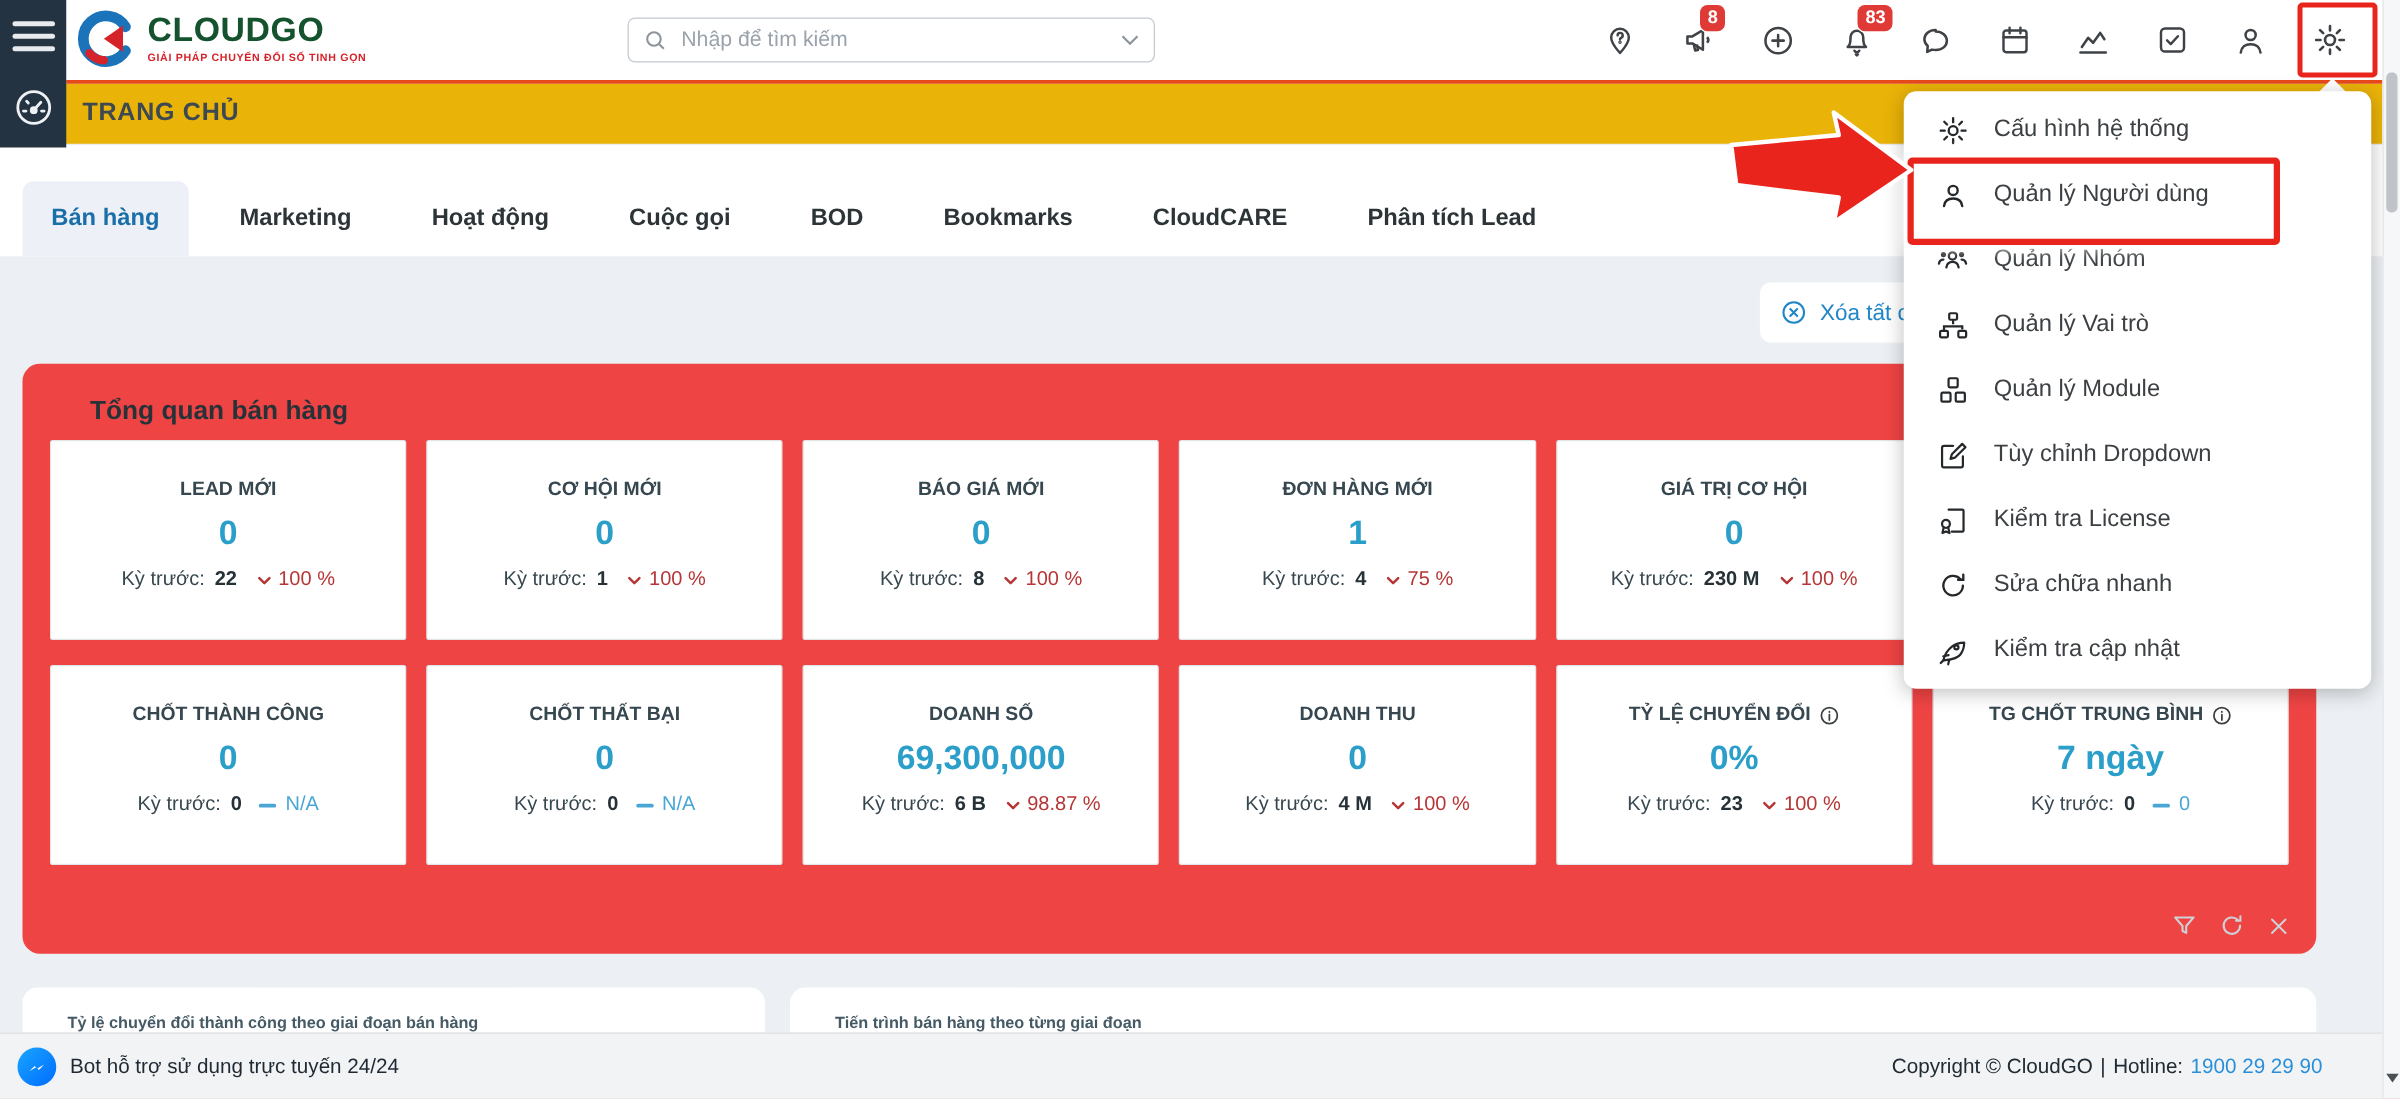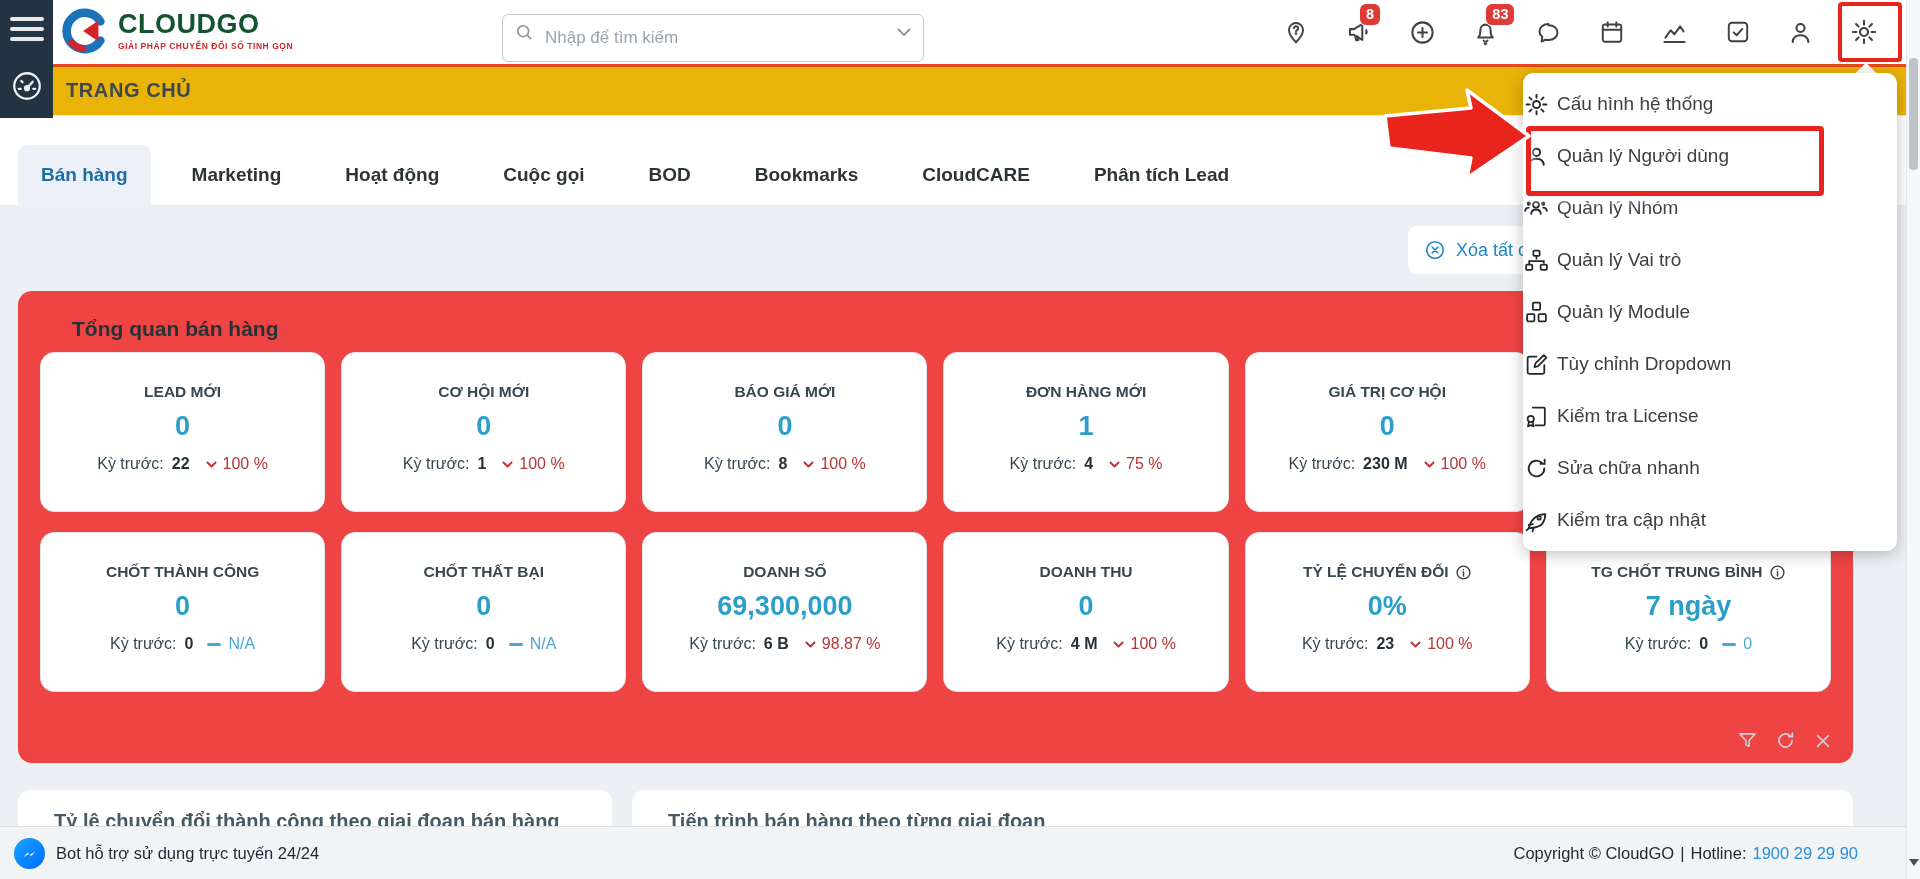--- a/index.html
+++ b/index.html
@@ -14,21 +14,21 @@
   .topbar{position:absolute;left:0;top:0;width:1920px;height:64px;background:#fff;z-index:20;}
   .orange-line{position:absolute;left:53px;top:64px;width:1853px;height:3px;background:#e8491b;z-index:21;}
   .corner{position:absolute;left:0;top:0;width:53px;height:118px;background:#243342;z-index:30;display:flex;flex-direction:column;align-items:center;}
   .hamburger{width:53px;height:58px;display:flex;flex-direction:column;justify-content:center;align-items:center;gap:6px;cursor:pointer;}
   .hamburger i{display:block;width:34px;height:4px;background:#e8eaed;border-radius:2px;}
   .gauge-tile{width:53px;height:56px;display:flex;align-items:center;justify-content:center;}
   .brand{position:absolute;left:62px;top:8px;display:flex;align-items:center;gap:10px;z-index:22;cursor:pointer;}
   .brand-name{font-size:27px;font-weight:bold;color:#14532d;letter-spacing:.5px;line-height:1;}
   .brand-tag{font-size:8.5px;font-weight:bold;color:#d6232a;letter-spacing:.55px;margin-top:3px;}
   
-  .search{position:absolute;left:502px;top:14px;width:422px;height:48px;z-index:22;}
+  .search{position:absolute;left:502px;top:14px;width:422px;height:36px;z-index:22;}
   .search input{
     width:100%;height:100%;box-sizing:border-box;border:1px solid #c3c9cf;border-radius:6px;
     padding:0 42px 0 42px;font-size:17px;color:#333;background:#fff;outline:none;
     font-family:"Liberation Sans","DejaVu Sans",sans-serif;
   }
   .search input::placeholder{color:#9aa3ab;}
   .search .mag{position:absolute;left:12px;top:8px;}
   .search .chev{position:absolute;right:12px;top:12px;}
   
   .top-icons{position:absolute;left:1282px;top:0;width:596px;height:64px;display:flex;justify-content:space-between;align-items:center;z-index:22;}
@@ -43,48 +43,48 @@
   .tab{height:60px;display:flex;align-items:center;padding:0 23px;font-size:19px;font-weight:600;color:#2d3438;cursor:pointer;border-radius:9px 9px 0 0;margin-right:18px;white-space:nowrap;}
   .tab.active{background:#edf1f7;color:#1a6fa8;}
   
   .clear-btn{position:absolute;left:1407px;top:225px;width:158px;height:50px;background:#fff;border:1px solid #eef1f4;border-radius:10px;
     display:flex;align-items:center;gap:10px;padding-left:16px;box-sizing:border-box;color:#2086c8;font-size:18px;cursor:pointer;z-index:6;white-space:nowrap;overflow:hidden;}
   .panel{position:absolute;left:18px;top:291px;width:1835px;height:472px;background:#ef4444;border-radius:14px;z-index:4;box-shadow:0 0 0 1px #eceff2;}
   .panel-title{margin:26px 0 0 54px;font-size:21px;font-weight:bold;color:#263238;}
   .cards-row{display:grid;grid-template-columns:repeat(6,1fr);gap:16px;margin:0 22px;height:160px;}
   .cards-row.r1{margin-top:11px;}
   .cards-row.r2{margin-top:20px;}
-  .stat-card{background:#fff;border:1px solid #e2e5e8;border-radius:14px;display:flex;flex-direction:column;align-items:center;box-sizing:border-box;padding-top:30px;}
+  .stat-card{background:#fff;border:1px solid #e2e5e8;border-radius:2px;display:flex;flex-direction:column;align-items:center;box-sizing:border-box;padding-top:30px;}
   .sc-title{font-size:15.5px;font-weight:bold;color:#37474f;display:flex;align-items:center;gap:6px;white-space:nowrap;}
   .sc-value{margin-top:10px;font-size:27px;font-weight:bold;color:#2b9fc9;}
   .sc-sub{margin-top:13px;font-size:16px;color:#37474f;display:flex;align-items:center;gap:8px;white-space:nowrap;}
   .sc-prev-value{font-weight:bold;color:#263238;}
   .sc-trend{display:flex;align-items:center;gap:4px;margin-left:6px;}
   .sc-trend.down{color:#b63535;}
   .sc-trend.na{color:#4aa6d5;}
   .dash{display:inline-block;width:14px;height:3px;background:#4aa6d5;border-radius:2px;margin-right:3px;}
   .panel-tools{position:absolute;right:20px;bottom:12px;display:flex;gap:17px;align-items:center;color:#cdd2d7;}
   .panel-tools .pticon{cursor:pointer;}
   
   .bcard{position:absolute;top:790px;height:36px;background:#fff;border-radius:12px 12px 0 0;overflow:hidden;z-index:3;box-shadow:0 0 0 1px #edeff2;}
-  .bcard .bt{padding:20px 0 0 36px;font-size:20px;font-weight:bold;color:#455a64;white-space:nowrap;}
+  .bcard .bt{padding:20px 0 0 36px;font-size:13px;font-weight:bold;color:#455a64;white-space:nowrap;}
   .bcard.left{left:18px;width:594px;}
   .bcard.right{left:632px;width:1221px;}
   
   .footer{position:absolute;left:0;top:826px;width:1906px;height:53px;background:#f1f3f5;border-top:1px solid #dcdfe2;z-index:10;display:flex;align-items:center;}
   .fleft{display:flex;align-items:center;gap:11px;padding-left:14px;}
   .msgr{width:31px;height:31px;border-radius:50%;background:linear-gradient(135deg,#19a5ff,#006cff);display:flex;align-items:center;justify-content:center;cursor:pointer;}
   .ftext{font-size:16.5px;color:#1f2933;}
   .fright{position:absolute;right:48px;font-size:16.5px;color:#202b33;display:flex;gap:6px;align-items:center;}
   .hotline{color:#2a8fd8;cursor:pointer;}
   
   .notch{position:absolute;left:1858px;top:66px;width:16px;height:16px;background:#fff;transform:rotate(45deg);z-index:49;}
   .dropdown{position:absolute;left:1523px;top:73px;width:374px;height:478px;background:#fff;border-radius:10px;z-index:50;
     box-shadow:0 3px 16px rgba(0,0,0,.25);padding:5px 0;box-sizing:border-box;}
-  .mitem{height:52px;display:flex;align-items:center;gap:8px;font-size:19px;color:#3c4043;cursor:pointer;}
+  .mitem{height:52px;display:flex;align-items:center;gap:20px;padding-left:26px;font-size:19px;color:#3c4043;cursor:pointer;}
   .micon{width:26px;display:flex;justify-content:center;}
   
   .anno-box-menu{position:absolute;left:1526px;top:126px;width:288px;height:60px;border:5px solid #e8241d;border-radius:4px;z-index:60;
     box-shadow:0 0 0 3px rgba(255,255,255,.95),0 0 10px 4px rgba(255,255,255,.75),inset 0 0 6px 2px rgba(255,255,255,.7);}
   .anno-box-gear{position:absolute;left:1838px;top:2px;width:56px;height:52px;border:4px solid #e8241d;border-radius:4px;z-index:60;}
   .anno-arrow{position:absolute;left:1383px;top:86px;z-index:61;pointer-events:none;}
   
   .sbar{position:absolute;left:1906px;top:0;width:14px;height:879px;background:#f6f7f8;border-left:1px solid #e3e5e8;z-index:90;}
   .sthumb{position:absolute;left:2px;top:58px;width:9px;height:112px;background:#c0c4c9;border-radius:4px;cursor:pointer;}
   .sdown{position:absolute;left:2px;top:854px;width:10px;height:16px;cursor:pointer;}

